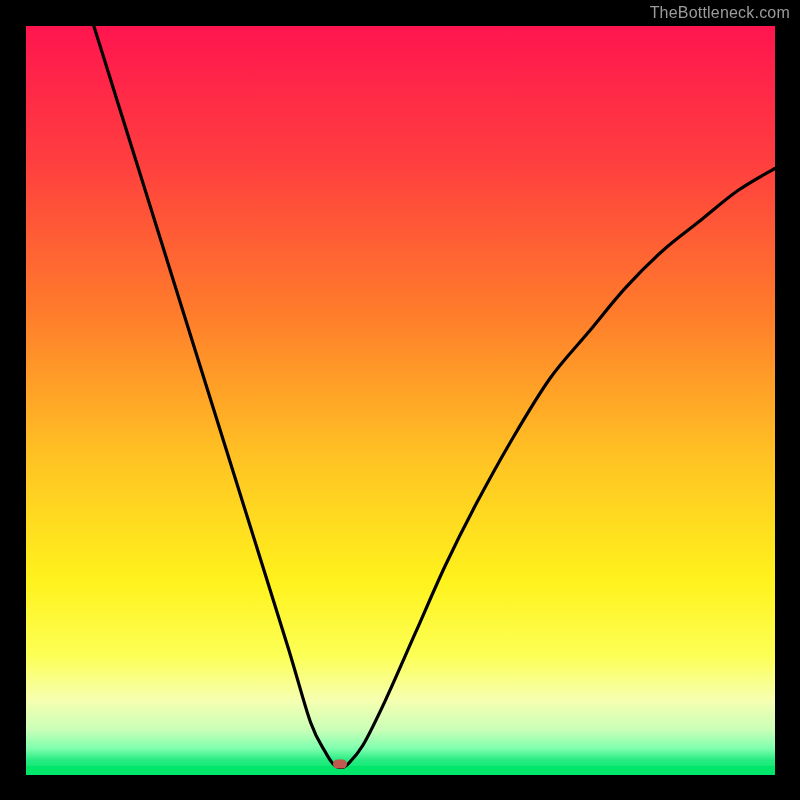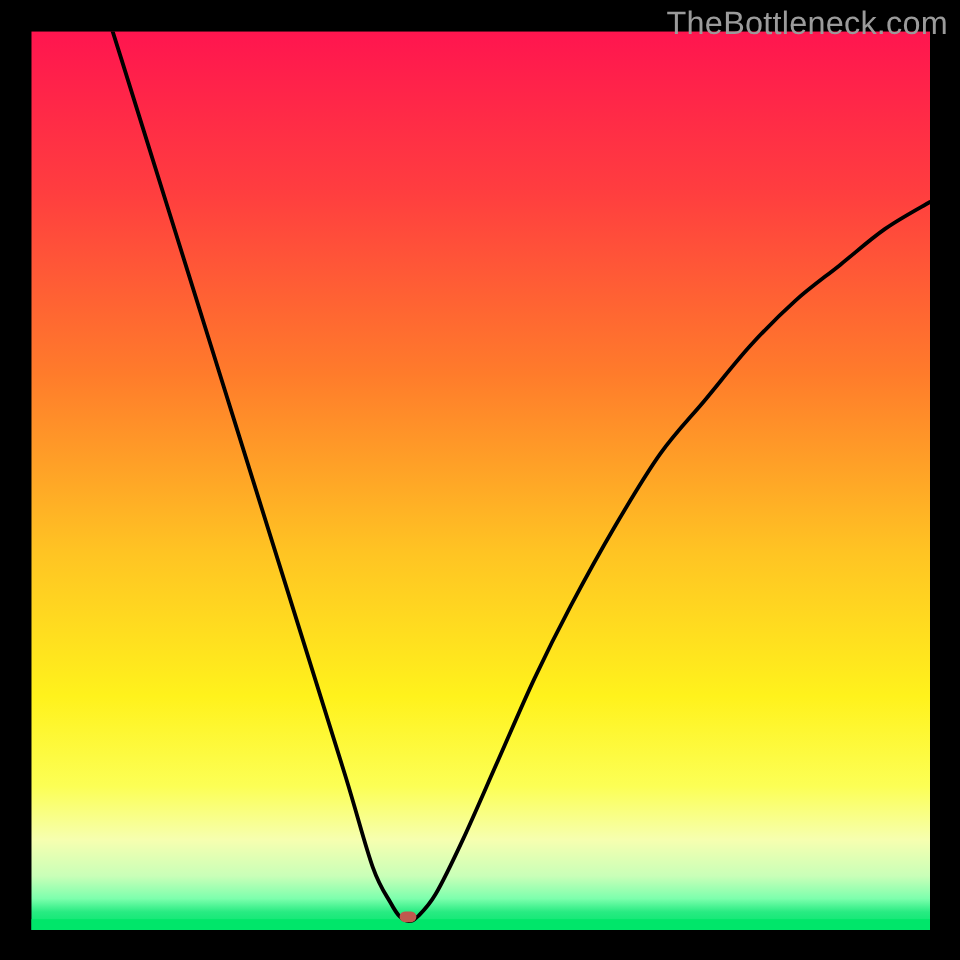--- a/index.html
+++ b/index.html
@@ -40,21 +40,21 @@
     width: 14px;
     height: 9px;
     border-radius: 5px;
     transform: translate(-50%, -50%);
   }
   .watermark {
     position: absolute;
     top: 4px;
     right: 10px;
     color: #9b9b9b;
-    font-size: 27px;
+    font-size: 16px;
     letter-spacing: 0.2px;
     font-weight: 500;
   }
 </style>
 </head>
 <body>
 
 <div class="stage">
 
   <div class="plot-area">

